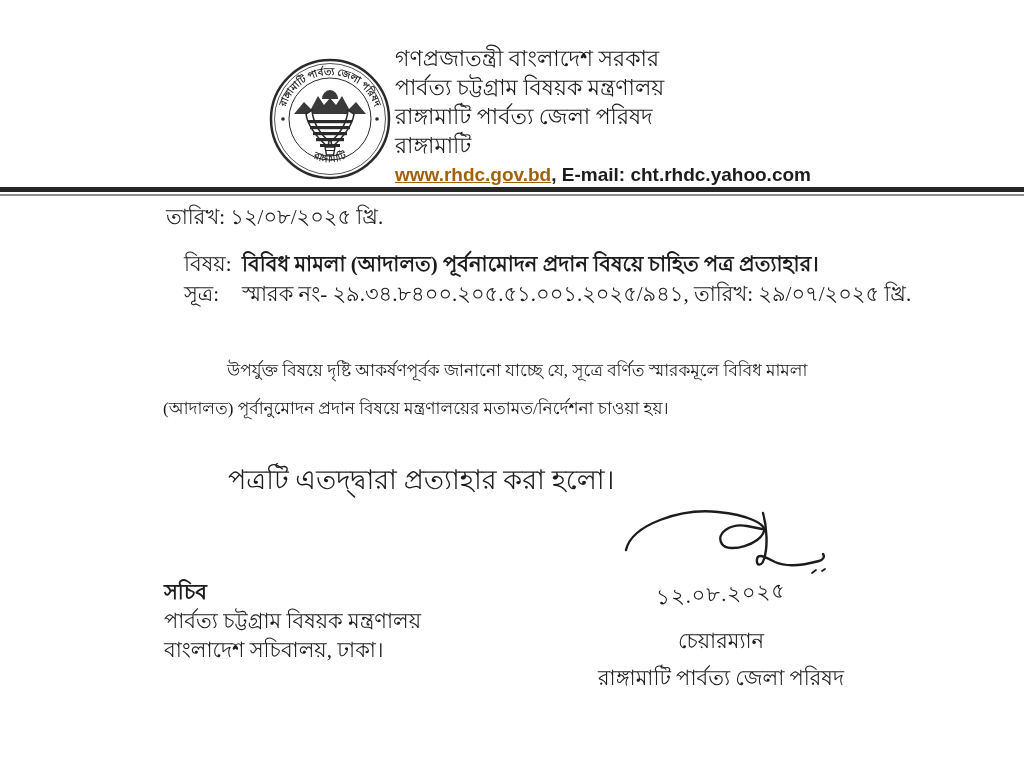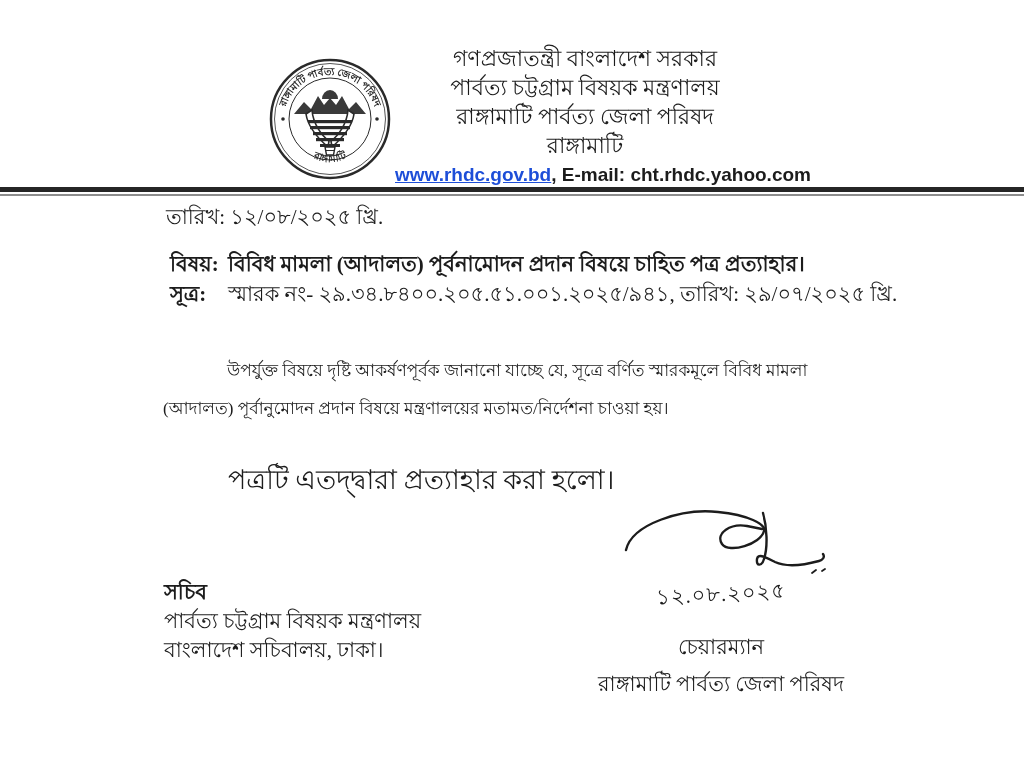--- a/index.html
+++ b/index.html
@@ -3,55 +3,55 @@
 <meta charset="utf-8">
 <style>
   * { margin:0; padding:0; box-sizing:border-box; }
   html,body { width:1024px; height:779px; background:#ffffff; overflow:hidden; }
   body { font-family:"Liberation Serif","DejaVu Sans",serif; color:#1c1c1c; position:relative; }
 
   
   .logo-wrap { position:absolute; left:268px; top:52px; width:124px; height:134px; }
   .logo-wrap svg { width:100%; height:100%; }
 
-  .header-text { position:absolute; left:395px; top:44px; width:380px; text-align:center; }
+  .header-text { position:absolute; left:395px; top:44px; width:380px; text-align:left; }
   .header-text .h-line { font-size:22px; line-height:29px; white-space:nowrap; }
   .contact-line { font-family:"Liberation Sans","DejaVu Sans",sans-serif; font-weight:bold; font-size:19px; margin-top:4px; white-space:nowrap; }
-  .contact-line a { color:#1d4ed8; text-decoration:underline; cursor:pointer; }
+  .contact-line a { color:#a16207; text-decoration:underline; cursor:pointer; }
 
   
   .rule { position:absolute; left:0; top:187px; width:1024px; }
   .rule .thick { height:5px; background:#262626; }
   .rule .gap   { height:2px; background:#ffffff; }
   .rule .thin  { height:2px; background:#8d8d8d; }
 
   
   .memo-row { position:absolute; left:166px; top:201px; width:694px; display:flex; justify-content:space-between; font-size:21px; white-space:nowrap; }
   .memo-row .memo-date { margin-right:82px; }
 
   
   .kv-row { position:absolute; left:170px; display:flex; font-size:21px; white-space:nowrap; }
-  .kv-row .kv-label { font-weight:bold; width:58px; flex:none; }
+  .kv-row .kv-label { font-weight:normal; width:58px; flex:none;margin-left:14px; }
   .subject-row { top:248px; }
   .subject-row .kv-text { font-weight:bold;text-align:right; }
   .ref-row { top:278px; }
 
   
   .para1 { position:absolute; left:163px; top:352px; width:700px; font-size:17px; line-height:38px; text-indent:64px; text-align:left; }
   .para2 { position:absolute; left:228px; top:459px; font-size:27px; white-space:nowrap; }
 
   
   .addressee { position:absolute; left:164px; top:578px; font-size:21px; line-height:29px; }
   .addressee .bold { font-weight:bold; }
 
   .sign-block { position:absolute; left:590px; top:500px; width:262px; text-align:center; }
   .sign-block .sig-svg { width:225px; height:80px; margin-left:26px; display:block; }
   .sig-date { font-size:21px; letter-spacing:1px; transform:rotate(-3deg); margin-top:-2px; }
   .sig-name { font-weight:bold; font-size:21px; margin-top:4px; white-space:nowrap; }
-  .sig-title { font-size:21px; margin-top:18px; }
+  .sig-title { font-size:21px; margin-top:12px; }
   .sig-org { font-size:21px; margin-top:2px; white-space:nowrap; }
 
   .seal-ring-text { font-size:10px; font-weight:bold; }
   .seal-bottom-text { font-size:10px; font-weight:bold; }
 </style>
 </head>
 <body>
 
 <div class="logo-wrap">
   <svg viewBox="0 0 124 134">

